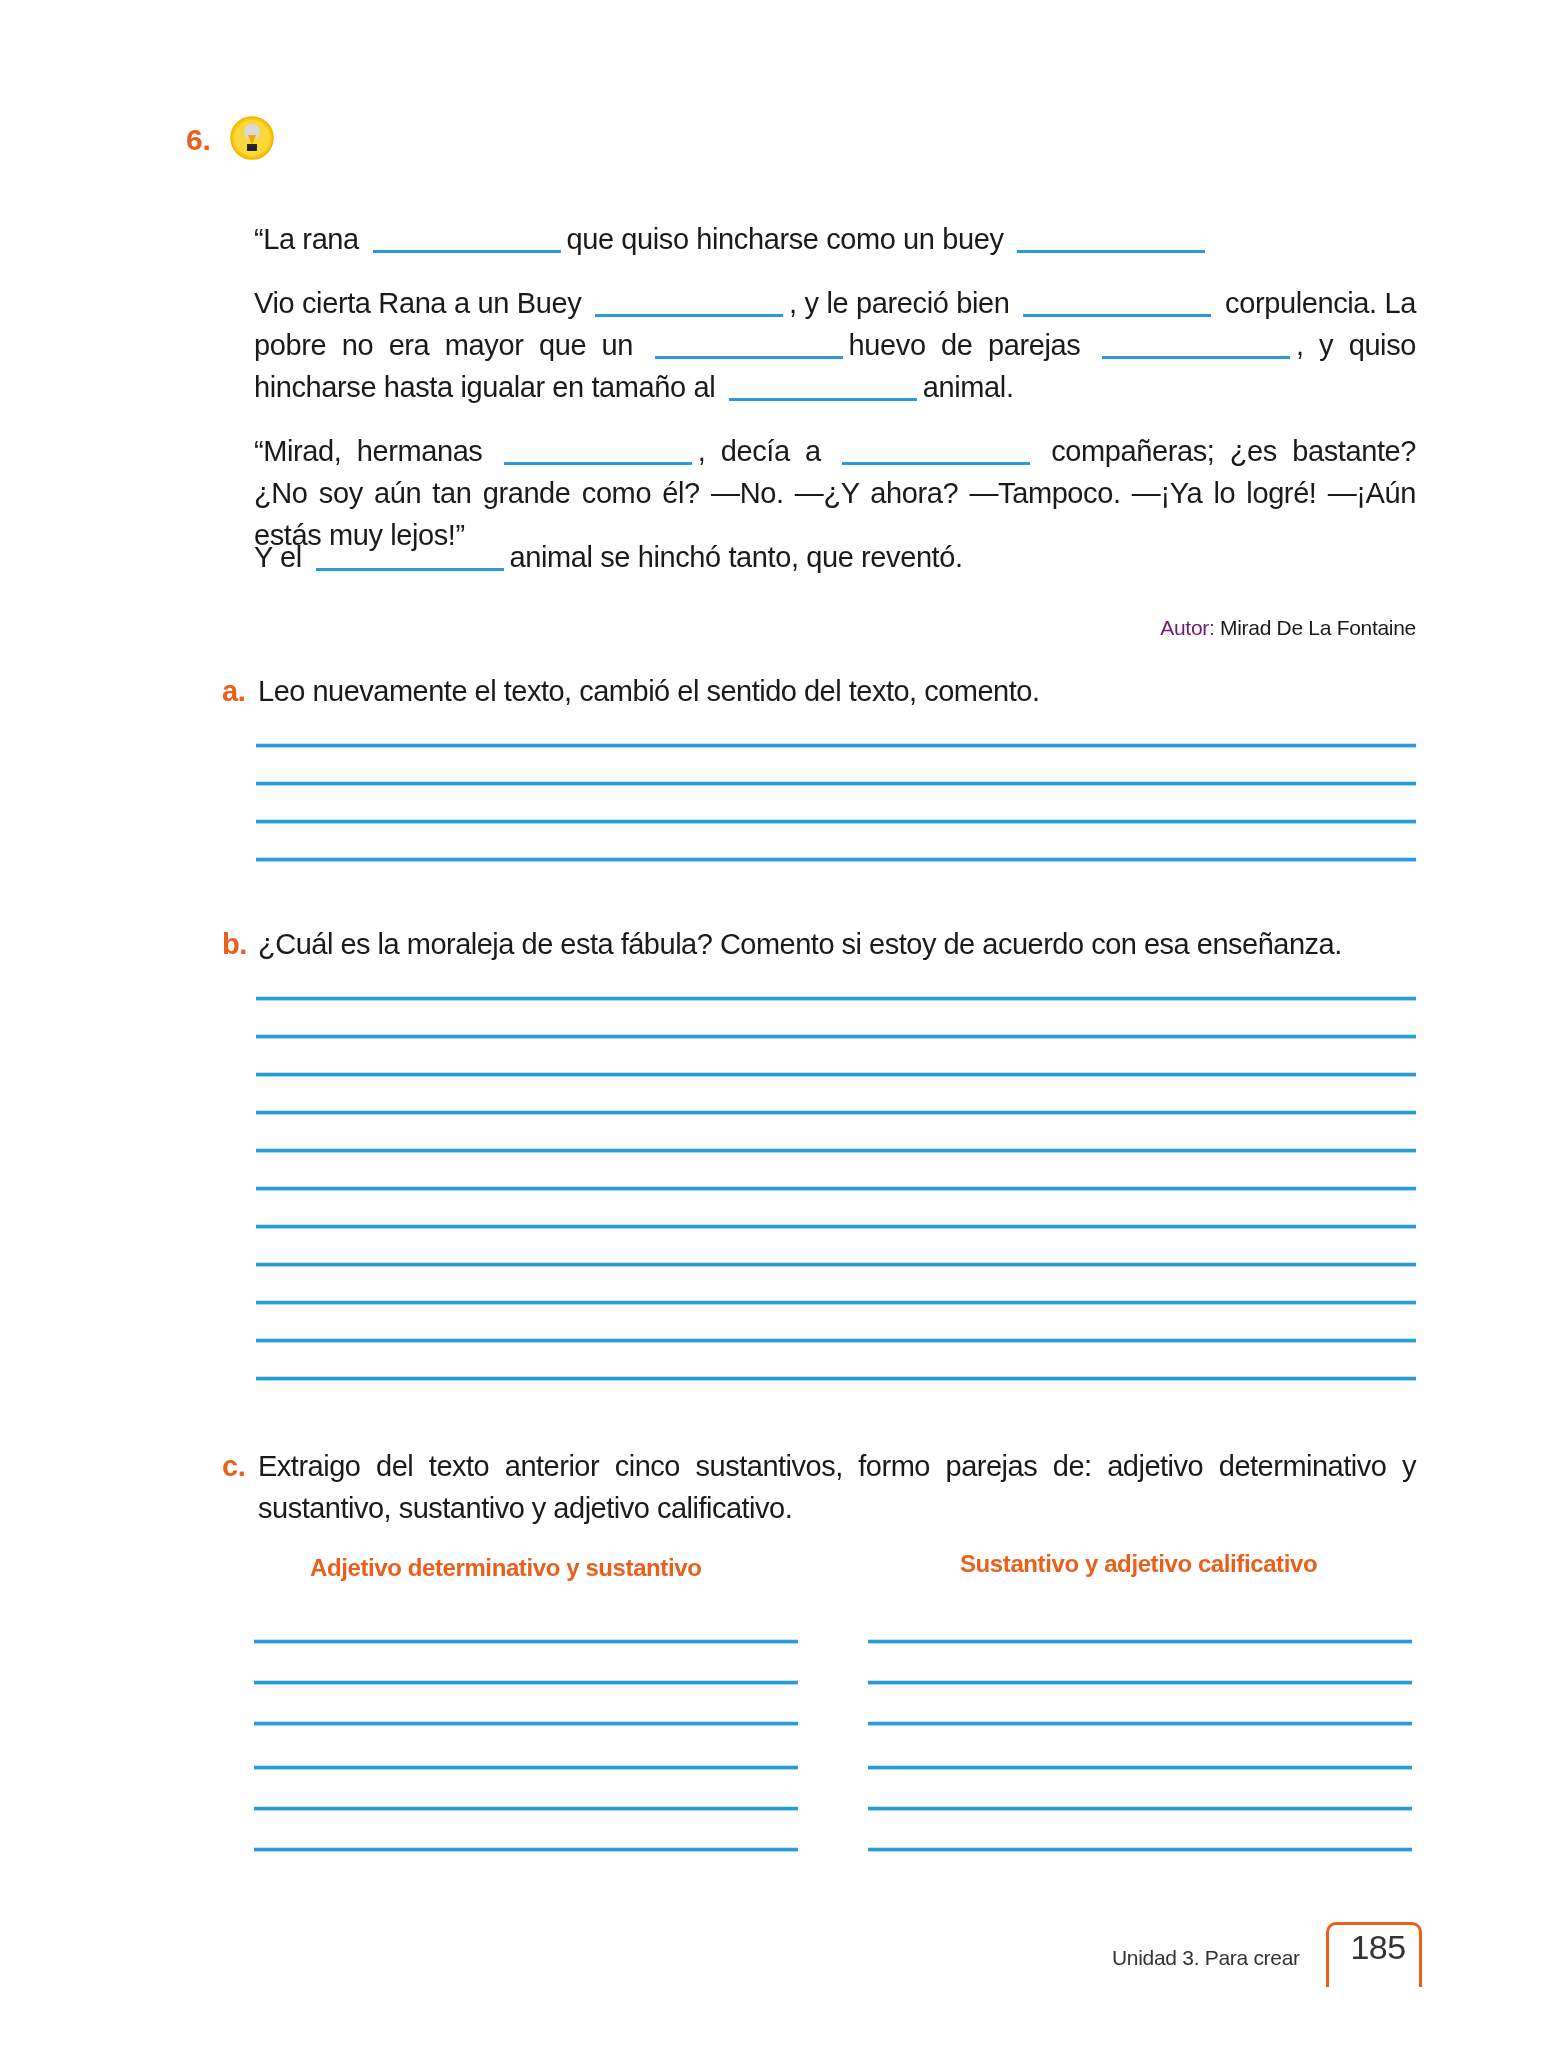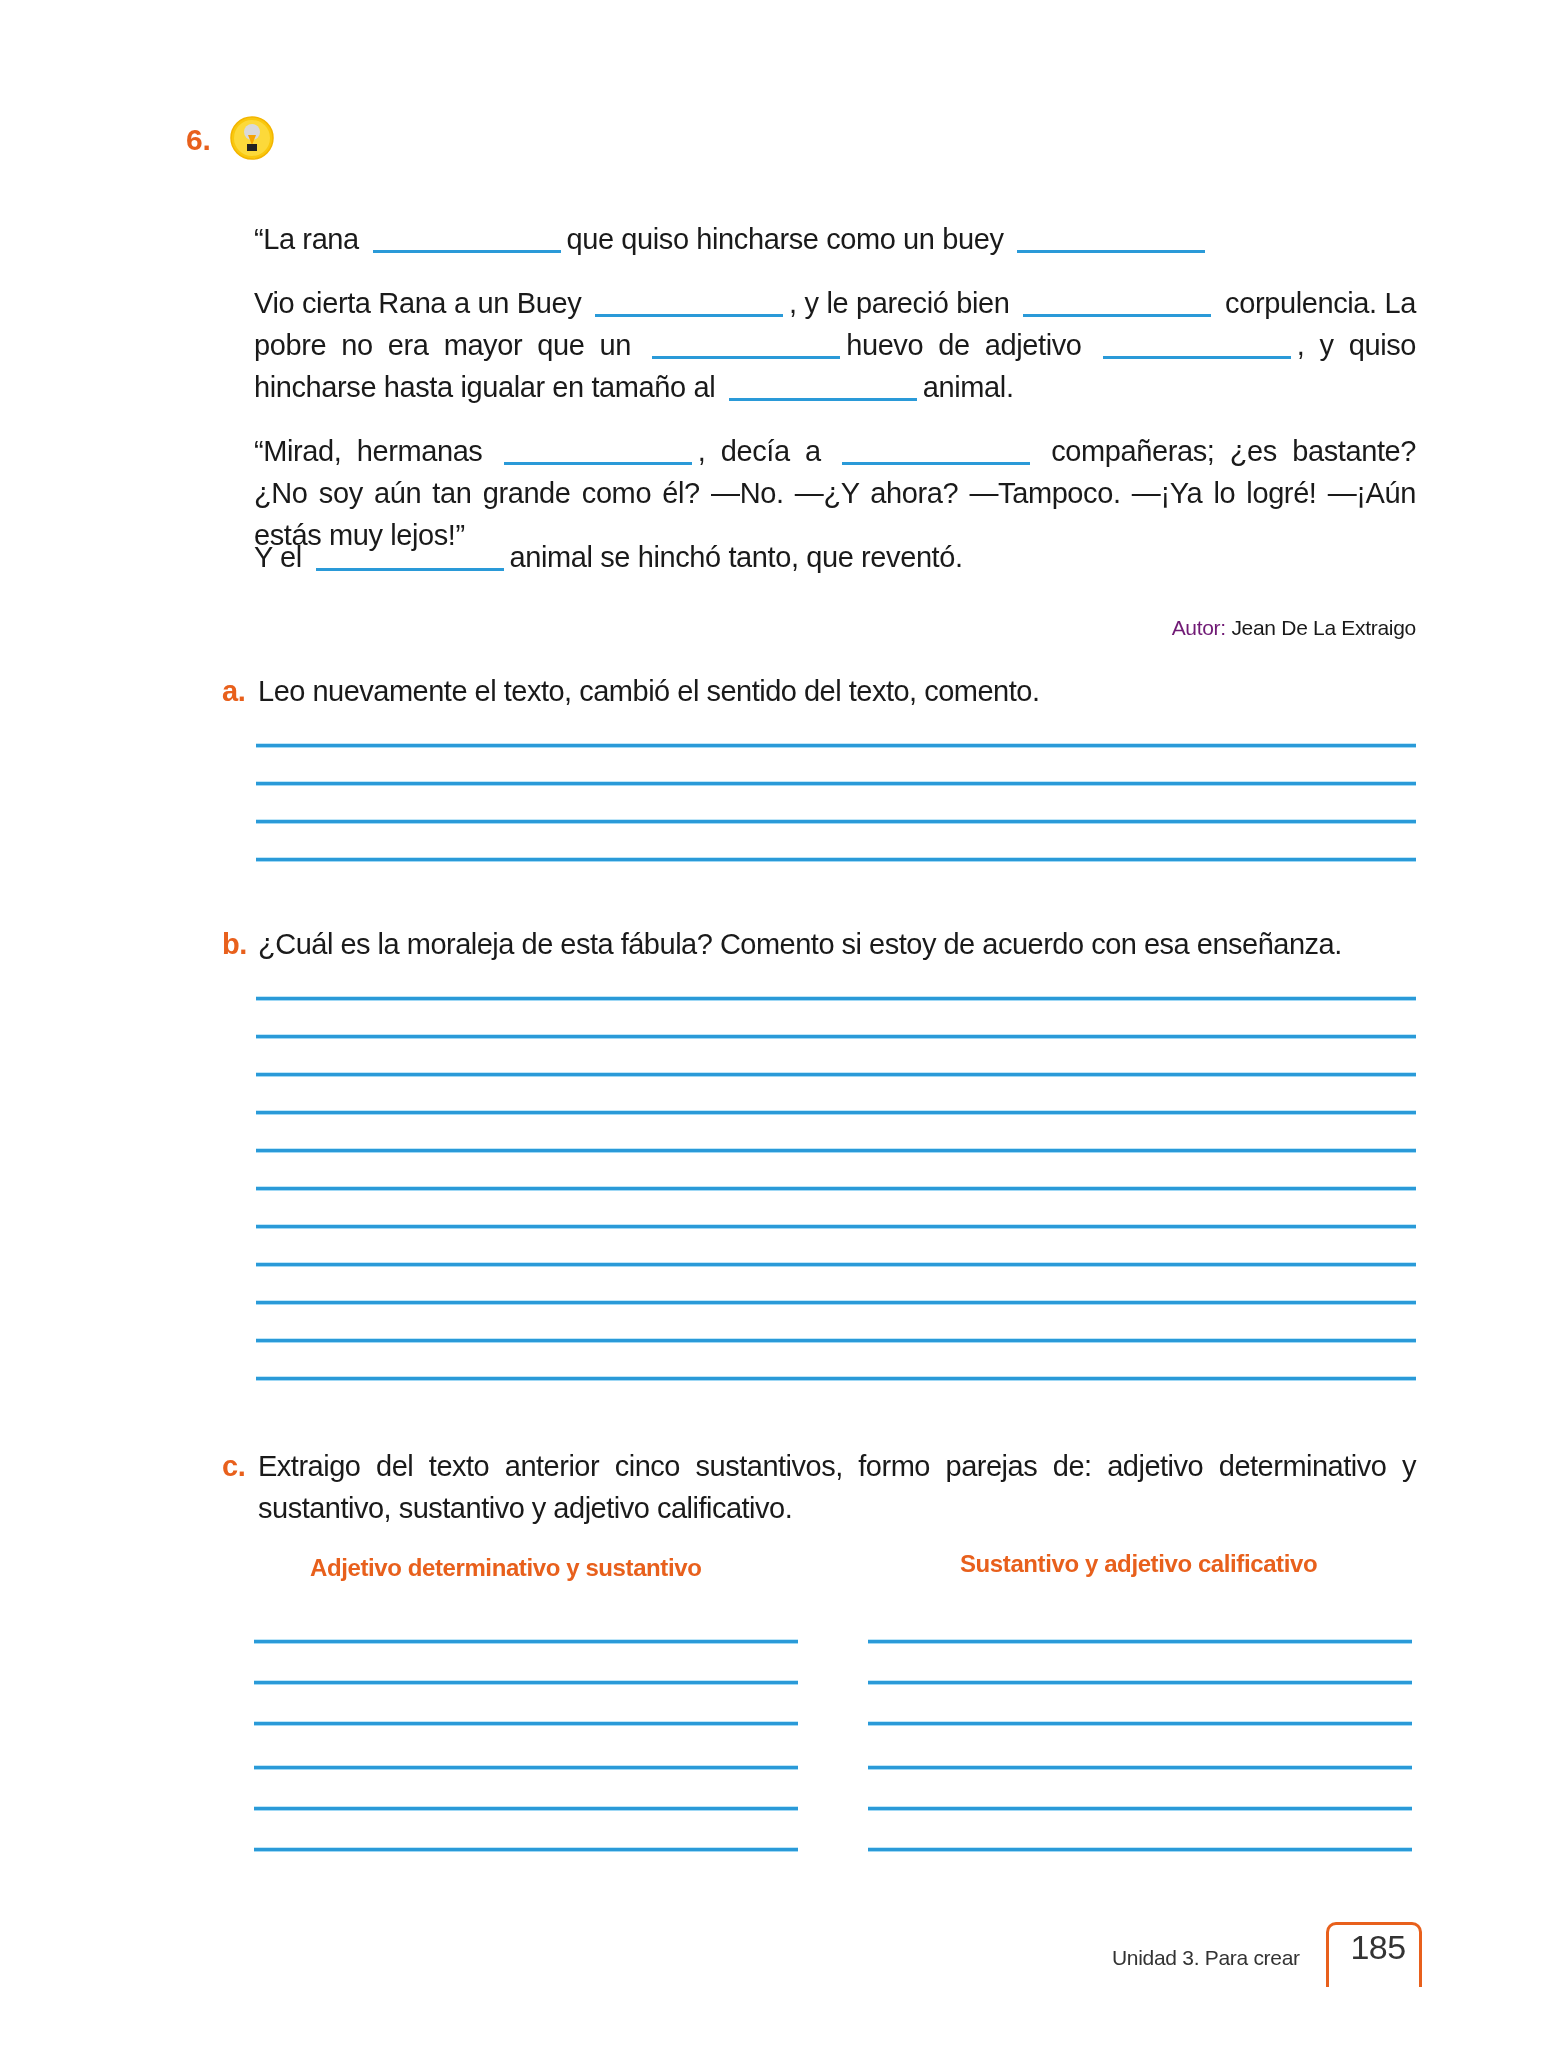--- a/index.html
+++ b/index.html
@@ -44,40 +44,40 @@
   <span>“La rana</span>
   <span class="blank"></span><span>que quiso hincharse como un buey</span>
   <span class="blank"></span>
 </div>
 
 <div class="abs para" style="top:282px;">
   <span>Vio cierta Rana a un Buey</span>
   <span class="blank"></span><span>, y le pareció bien</span>
   <span class="blank"></span>
   <span>corpulencia. La pobre no era mayor que un</span>
-  <span class="blank"></span><span>huevo de adjetivo</span>
+  <span class="blank"></span><span>huevo de parejas</span>
   <span class="blank"></span><span>, y quiso hincharse hasta igualar en tamaño al</span>
   <span class="blank"></span><span>animal.</span>
 </div>
 
 <div class="abs para" style="top:430px;">
   <span>“Mirad, hermanas</span>
   <span class="blank"></span><span>, decía a</span>
   <span class="blank"></span>
   <span>compañeras; ¿es bastante? ¿No soy aún tan grande como él? —No. —¿Y ahora? —Tampoco. —¡Ya lo logré! —¡Aún estás muy lejos!”</span>
 </div>
 
 <div class="abs para" style="top:536px; text-align:left;">
   <span>Y el</span>
   <span class="blank"></span><span>animal se hinchó tanto, que reventó.</span>
 </div>
 
 <div class="abs author">
   <span class="lab">Autor:</span>
-  <span>Jean De La Extraigo</span>
+  <span>Mirad De La Fontaine</span>
 </div>
 
 <div class="abs sub" style="top:670px;">
   <span class="letter">a.</span>
   <span class="txt">Leo nuevamente el texto, cambió el sentido del texto, comento.</span>
 </div>
 <div class="abs lines" style="top:744px;">
   <div class="line"></div>
   <div class="line" style="margin-top:35px"></div>
   <div class="line" style="margin-top:35px"></div>

